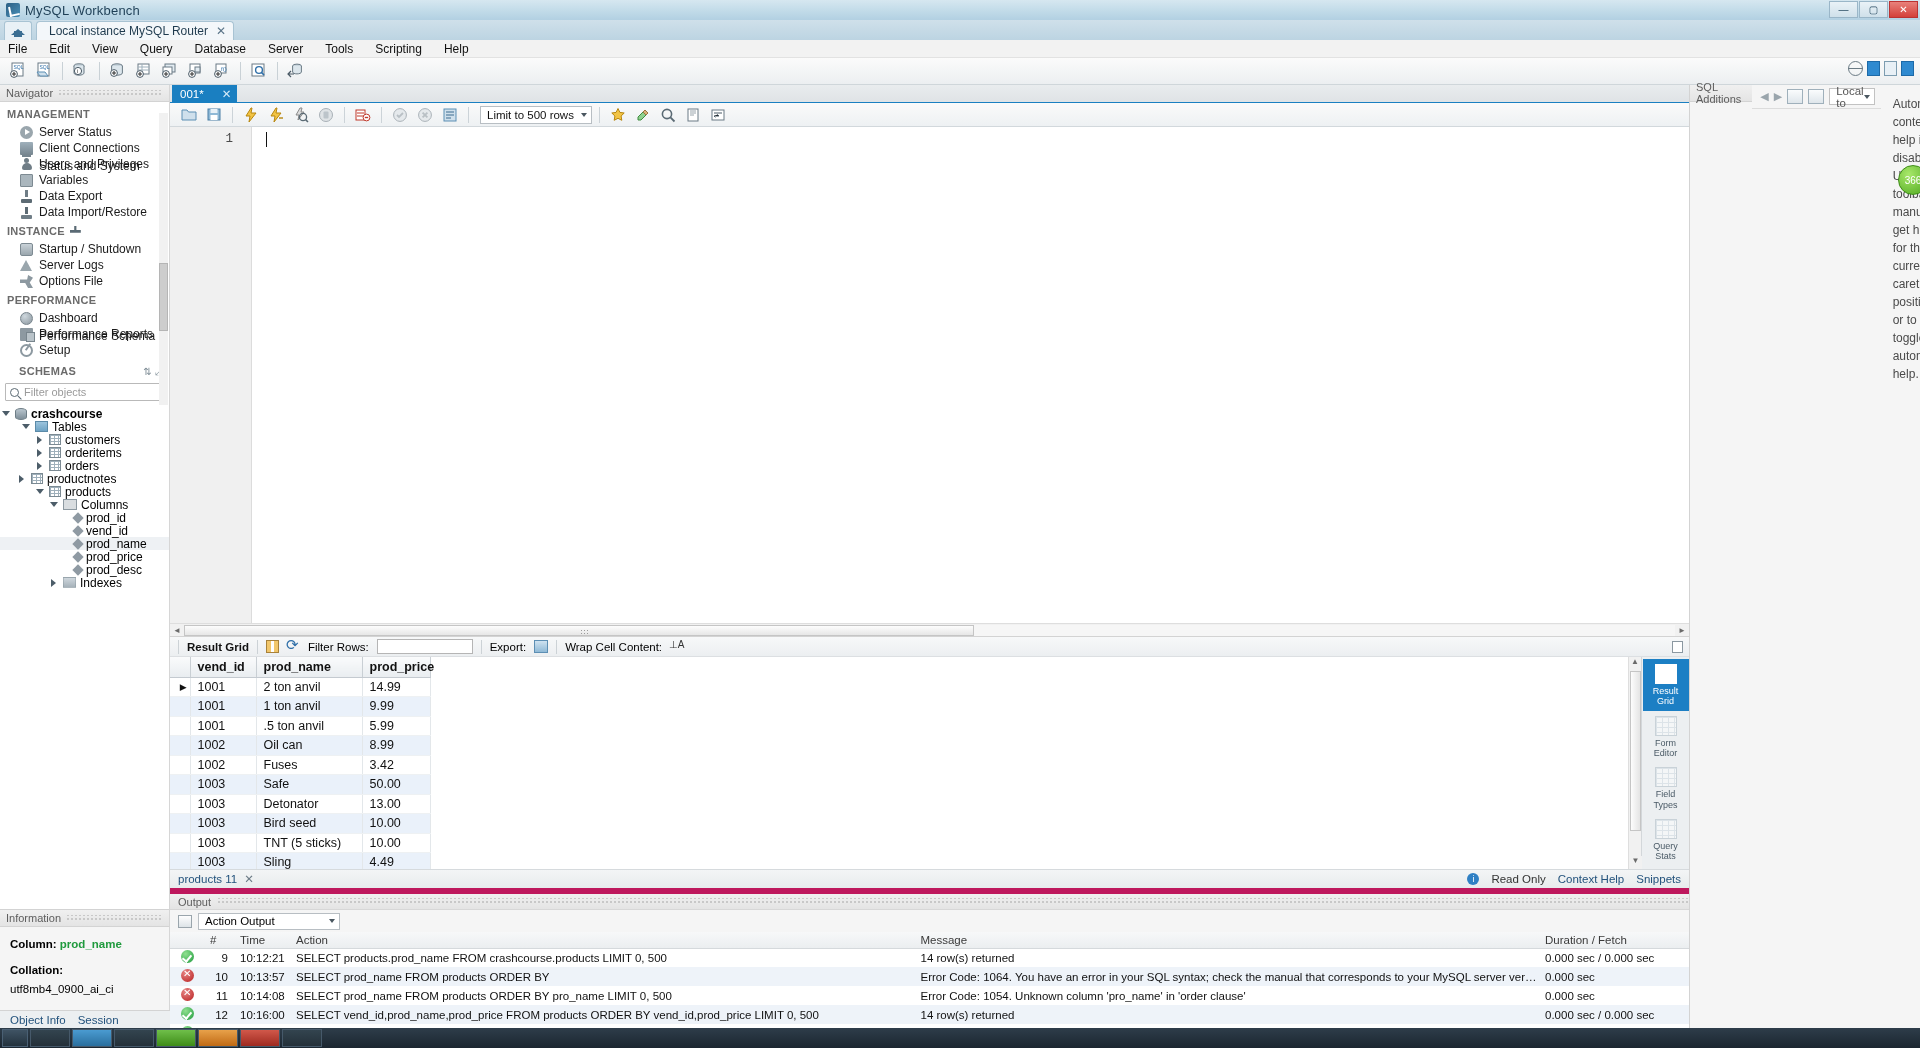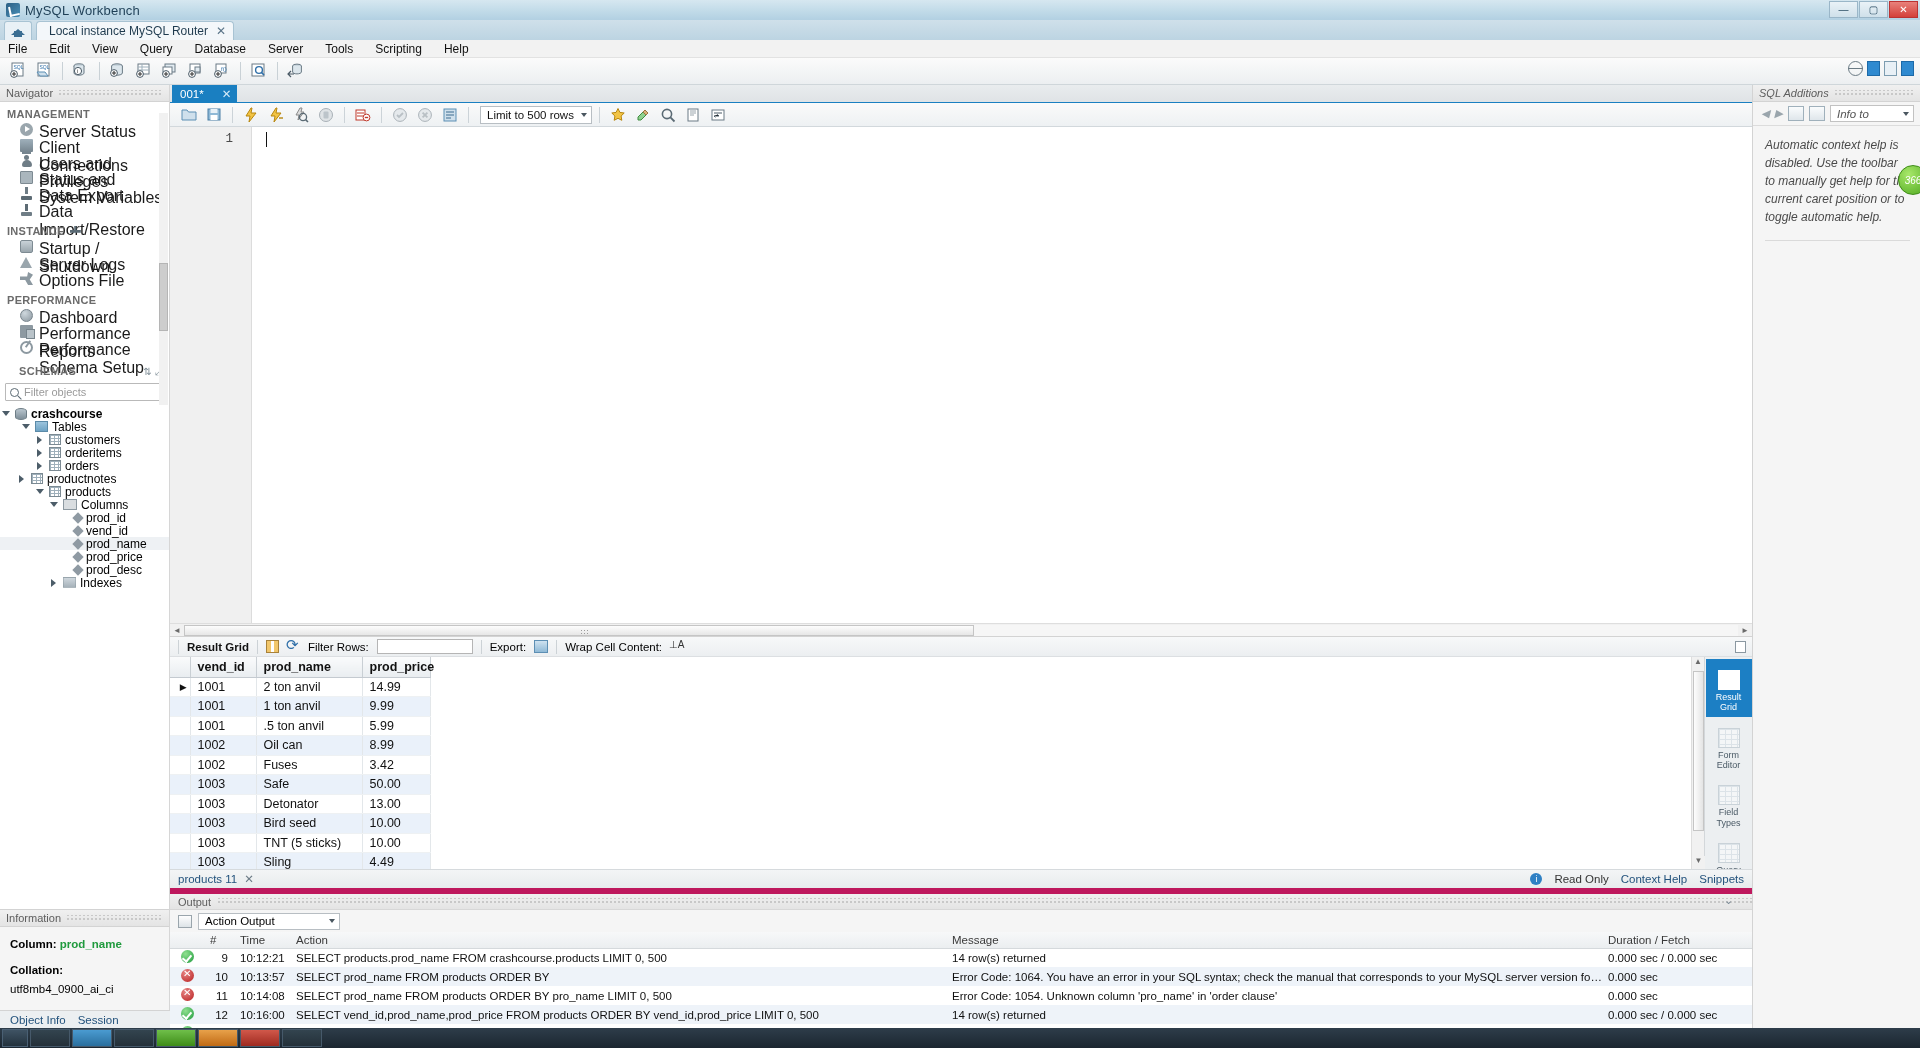--- a/index.html
+++ b/index.html
@@ -116,22 +116,22 @@
   }
   .panel-hdr .dots { flex:1; margin-left:5px; height:7px;
     background-image: radial-gradient(#c8c8c8 28%, transparent 30%);
     background-size:4px 4px; background-position:0 2px; }
   .nav-scroll { flex:1; overflow:hidden; background:#fff; }
   .nav-section {
     font-size:11px; font-weight:bold; color:#6b6b6b; letter-spacing:.3px;
     padding:6px 0 3px 7px; display:flex; align-items:center; gap:5px;
   }
   .nav-item {
-    height:16px; display:flex; align-items:flex-start; gap:6px; padding-left:20px;
-    font-size:16px; color:#1a1a1a;
+    height:16px; display:flex; align-items:flex-end; gap:6px; padding-left:20px;
+    font-size:12px; color:#1a1a1a;
   }
   .ico { width:13px; height:13px; flex:0 0 auto; position:relative; display:inline-block; }
   .ico-play { border-radius:50%; background:#9aa6ad; }
   .ico-play::after{ content:""; position:absolute; left:4.5px; top:3px;
     border-left:5px solid #fff; border-top:3.5px solid transparent; border-bottom:3.5px solid transparent; }
   .ico-conn { background:linear-gradient(180deg,#9fb0bb,#76858f); border-radius:1px; }
   .ico-conn::after{ content:""; position:absolute; left:2px; bottom:-2px; width:9px; height:2px; background:#76858f; }
   .ico-user::before{ content:""; position:absolute; left:4px; top:0; width:5px; height:5px; border-radius:50%; background:#6f7d86; }
   .ico-user::after{ content:""; position:absolute; left:1.5px; top:5px; width:10px; height:7px; border-radius:5px 5px 2px 2px; background:#6f7d86; }
   .ico-mon { background:#aab6bd; border:1px solid #7d8a92; border-radius:1px; }
@@ -285,21 +285,21 @@
   .grid-vsb { width:13px; background:#f1f1f1; border-left:1px solid #dedede; position:relative; }
   .grid-vsb .up, .grid-vsb .dn { height:13px; font-size:8px; color:#6a6a6a; text-align:center; background:#f1f1f1; }
   .grid-vsb .thumb { position:absolute; left:1px; top:14px; width:11px; height:160px;
     background:linear-gradient(90deg,#fdfdfd,#e4e4e4); border:1px solid #c5c5c5; }
 
   .rgrid-side {
     width:48px; background:#eceff1; border-left:1px solid #d3d7da;
     display:flex; flex-direction:column; align-items:center; padding-top:2px;
   }
   .side-btn {
-    width:46px; padding:11px 0 4px; text-align:center; font-size:9px; line-height:1.15; color:#4a5a66;
+    width:46px; padding:5px 0 4px; text-align:center; font-size:9px; line-height:1.15; color:#4a5a66;
   }
   .side-btn.active { background:#1c7fc4; color:#fff; }
   .side-ico { width:22px;height:20px; margin:0 auto 2px; background:#fff; border:1px solid #9fb0bb;
     background-image:linear-gradient(#c9d6de 1px, transparent 1px), linear-gradient(90deg,#c9d6de 1px, transparent 1px);
     background-size:100% 5px, 6px 100%; }
   .side-btn.active .side-ico { background:#fff; border-color:#fff; }
   .side-ico.dim { opacity:.45; }
   .side-chev { margin-top:4px; font-size:11px; color:#7c8b96; }
 
   .result-footer {
@@ -338,22 +338,22 @@
   .c-msg { width:auto; }
   .c-dur { width:150px; }
   .st-ok, .st-err { width:13px;height:13px;border-radius:50%; display:inline-block; position:relative; }
   .st-ok { background:radial-gradient(circle at 35% 30%, #8fe08f, #1f9a3d); }
   .st-ok::after{ content:""; position:absolute; left:3.5px; top:2.5px; width:4px; height:7px;
     border-right:2px solid #fff; border-bottom:2px solid #fff; transform:rotate(40deg); }
   .st-err { background:radial-gradient(circle at 35% 30%, #e78585, #b81f1f); }
   .st-err::after{ content:"✕"; position:absolute; left:2.6px; top:-1.5px; font-size:10px; color:#fff; }
 
   
-  .rightpanel { width:168px; background:#f5f5f5; border-left:1px solid #d3d3d3;
-    display:flex; flex-direction:column; min-height:0; position:relative;font-style:italic; }
+  .rightpanel { width:231px; background:#f5f5f5; border-left:1px solid #d3d3d3;
+    display:flex; flex-direction:row; min-height:0; position:relative; }
   .sqladd-toolbar { height:24px; display:flex; align-items:center; gap:5px; padding-left:8px;
     border-bottom:1px solid #dcdcdc; background:#f5f5f5; }
   .nav-arrow { font-size:11px; color:#9aa5ac; }
   .sa-ico { width:16px;height:15px; background:linear-gradient(180deg,#fafcfd,#dfe6eb); border:1px solid #9fb0bb; }
   .jump-box { flex:1; height:17px; border:1px solid #c2c2c2; background:#fff; margin-right:6px;
     display:flex; align-items:center; justify-content:space-between; padding:0 4px 0 6px; font-size:11.5px; color:#555; }
   .helptext { padding:10px 10px 0 12px; font-size:12px; color:#4a4a4a; line-height:1.5; }
   .help-div { margin:14px 10px 0 12px; border-top:1px solid #dadada; }
   .green-badge {
     position:absolute; right:-8px; top:80px; width:30px;height:30px;border-radius:50%;
@@ -1059,21 +1059,21 @@
         <div class="panel-hdr">
           <span>SQL Additions</span>
           <span class="dots"></span>
         </div>
         <div class="sqladd-toolbar">
           <span class="nav-arrow">◀</span>
           <span class="nav-arrow">▶</span>
           <span class="sa-ico"></span>
           <span class="sa-ico"></span>
           <div class="jump-box">
-            <span>Info to</span>
+            <span>Local to</span>
             <span class="caret-dn"></span>
           </div>
         </div>
         <div class="helptext">Automatic context help is disabled. Use the toolbar to manually get help for the current caret position or to toggle automatic help.</div>
         <div class="help-div"></div>
         <div class="green-badge">366</div>
         <div class="right-tabs">
           <span>Context Help</span>
           <span>Snippets</span>
         </div>

